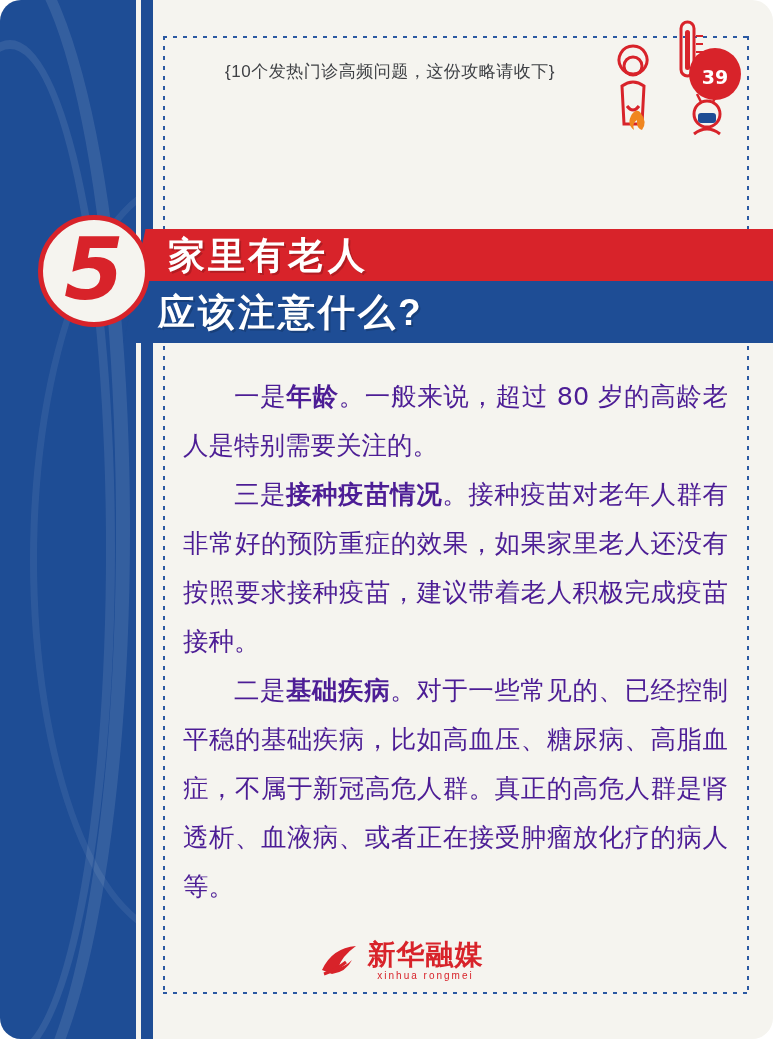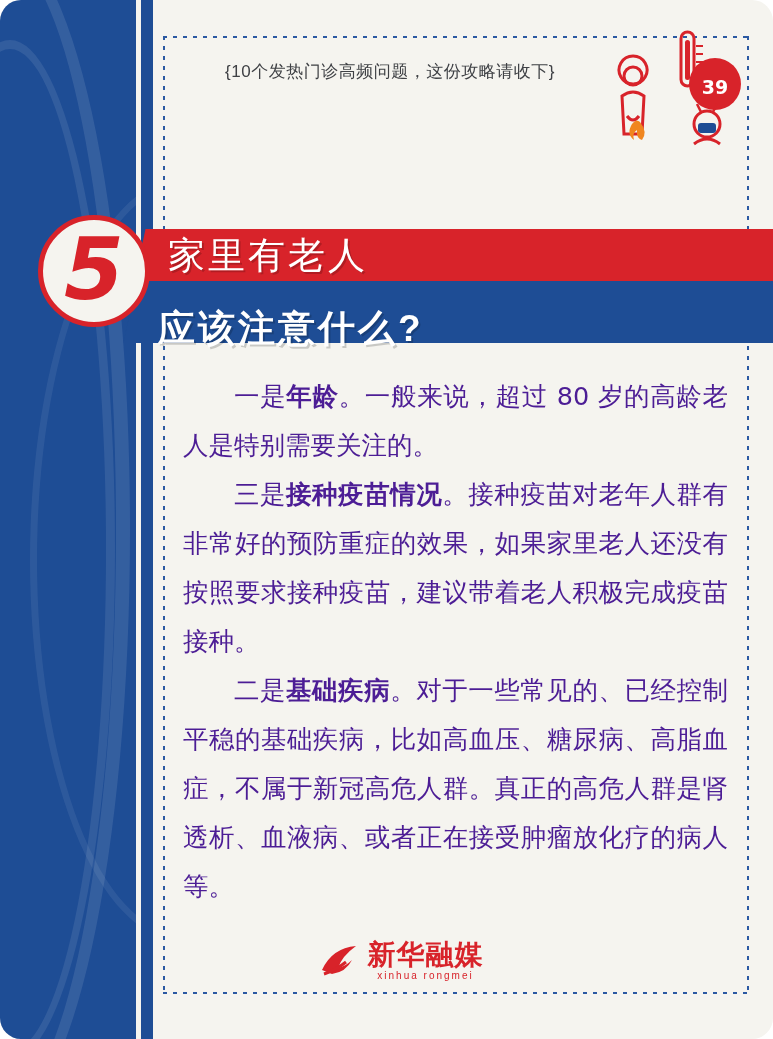--- a/index.html
+++ b/index.html
@@ -98,21 +98,21 @@
     font-size: 17px;
     color: #3f4145;
     letter-spacing: 0.5px;
     text-align: center;
     white-space: nowrap;
   }
 
   
   .corner-illo {
     position: absolute;
-    right: 28px; top: 24px;
+    right: 28px; top: 14px;
     width: 130px; height: 130px;
   }
 
   
   .title-wrap {
     position: absolute;
     left: 30px; top: 215px;
     width: 726px; height: 140px;
   }
   .title-bar {
@@ -154,29 +154,29 @@
     font-weight: bold;
     font-style: italic;
     color: #d8232a;
   }
   .title-line-1 {
     position: absolute;
     left: 138px; top: 16px;
     height: 50px;
     line-height: 50px;
     font-size: 37px;
-    font-weight: normal;
+    font-weight: bold;
     color: #fff;
     letter-spacing: 3px;
     z-index: 3;
     text-shadow: 2px 2px 0 rgba(0,0,0,0.18);
   }
   .title-line-2 {
     position: absolute;
-    left: 128px; top: 88px;
+    left: 128px; top: 72px;
     height: 52px;
     line-height: 52px;
     font-size: 37px;
     font-weight: bold;
     color: #fff;
     letter-spacing: 3px;
     z-index: 3;
     text-shadow: 2px 2px 0 rgba(0,0,0,0.18);
   }
 

